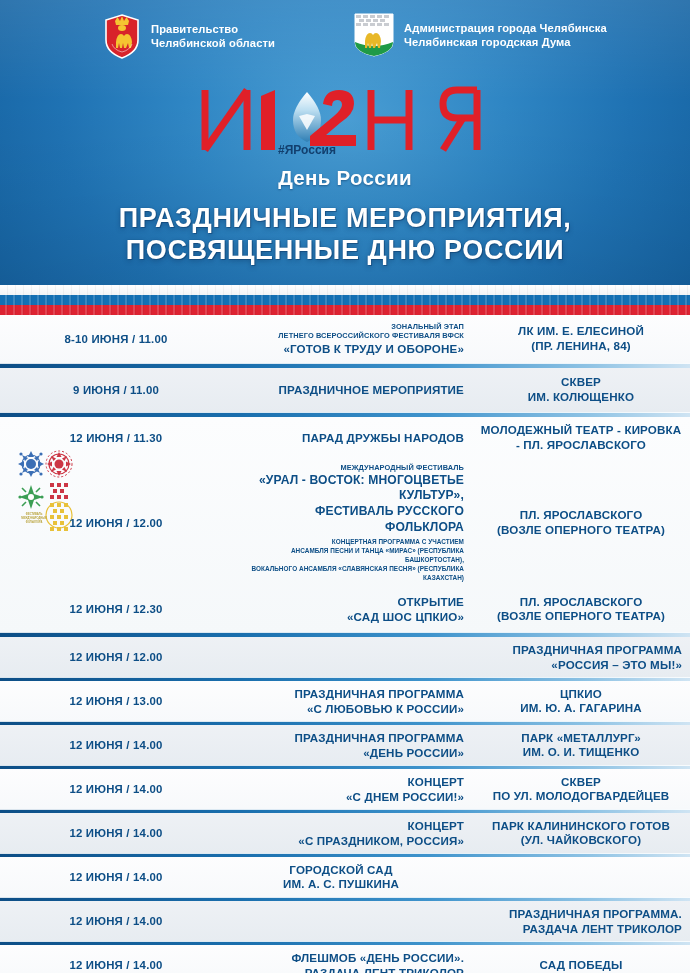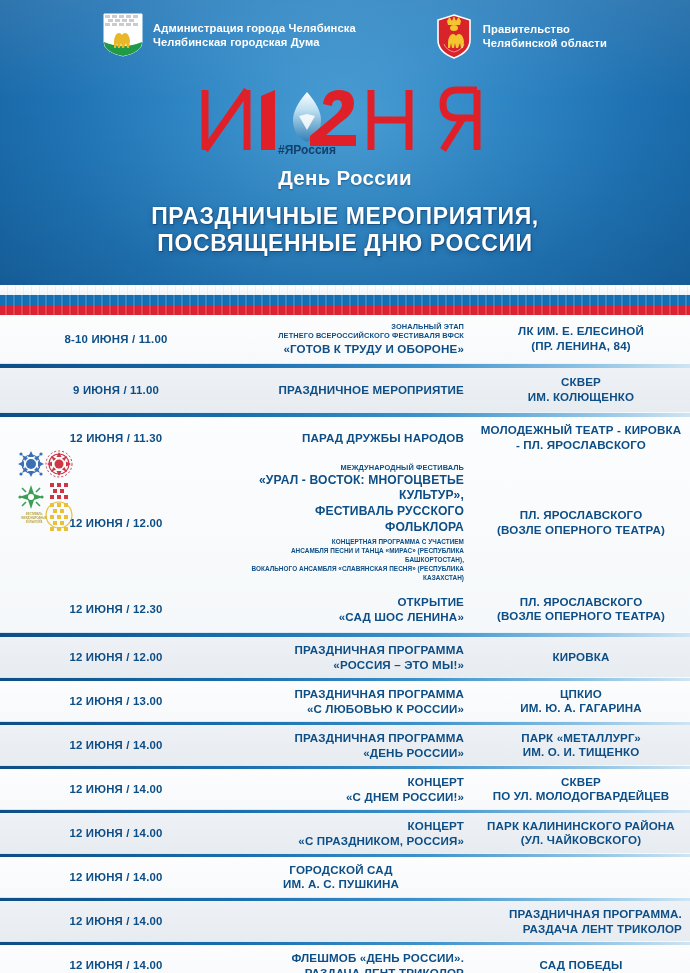--- a/index.html
+++ b/index.html
@@ -36,21 +36,21 @@
   .brand-svg{display:block;}
   .den-rossii{
     margin-top:2px;color:#ffffff;font-size:20.5px;font-weight:bold;
     letter-spacing:.3px;
     text-shadow:0 1px 2px rgba(0,40,80,.45);
   }
 
   
   .main-title{
     position:absolute;left:0;right:0;top:203px;text-align:center;
-    color:#ffffff;font-size:23px;font-weight:bold;line-height:1.17;
+    color:#ffffff;font-size:27px;font-weight:bold;line-height:1.17;
     letter-spacing:.6px;
     text-shadow:
       0 0 1px rgba(20,70,120,.9),
       1px 1px 0 rgba(16,64,112,.55),
       0 2px 5px rgba(10,50,95,.45);
   }
   .main-title div{white-space:nowrap;}
 
   
   .tricolor{position:relative;width:690px;height:30px;overflow:hidden;}
@@ -112,20 +112,33 @@
   }
 </style>
 </head>
 <body>
 
 <div class="poster">
 
   <div class="header">
 
     <div class="logos">
+
+      <div class="logo-block">
+        <div class="coa-oblast">
+          <svg width="40" height="48" viewBox="0 0 40 48">
+            <path d="M20 3 L36 8 L36 28 Q36 40 20 46 Q4 40 4 28 L4 8 Z" fill="#d8232a" stroke="#ffffff" stroke-width="1.6"></path>
+            <path d="M13 9 l2.5-4 2.5 4 2-5 2 5 2.5-4 2.5 4 -1 4 h-12 z" fill="#f5c531"></path>
+            <ellipse cx="20" cy="16" rx="4" ry="3" fill="#f5c531"></ellipse>
+            <path d="M14 30 q1-8 5-8 q2 0 3 2 q1-2 3-2 q4 0 5 8 l-1 6 h-2 l-1-5 -2 5 h-2 l-1-5 -1 5 h-2 l-1-5 -1 5 h-2 z" fill="#f5c531"></path>
+            <path d="M20 40 q-8-2-10-8 M20 40 q8-2 10-8" stroke="#ffffff" stroke-width="1" fill="none" opacity=".5"></path>
+          </svg>
+        </div>
+        <div class="logo-text"><span>Правительство</span><br><span>Челябинской области</span></div>
+      </div>
 
       <div class="logo-block">
         <div class="coa-city">
           <svg width="42" height="46" viewBox="0 0 42 46">
             <path d="M2 2 h38 v28 q0 10 -19 14 Q2 40 2 30 Z" fill="#ffffff" stroke="#ffffff" stroke-width="1"></path>
             <path d="M2 2 h38 v10 h-38 z" fill="#ffffff"></path>
             <g fill="#c9ccd1">
               <rect x="3" y="3" width="5" height="3"></rect>
                 <rect x="10" y="3" width="5" height="3"></rect>
               <rect x="17" y="3" width="5" height="3"></rect>
@@ -141,33 +154,20 @@
                 <rect x="24" y="11" width="5" height="3"></rect>
               <rect x="31" y="11" width="5" height="3"></rect>
             </g>
             <path d="M2 30 q19 8 38 0 v0 q0 10 -19 14 Q2 40 2 30 Z" fill="#1f9a47"></path>
             <path d="M12 29 q1-8 5-8 q2 0 3 2 q1-2 3-2 q4 0 5 8 l-1 7 h-2 l-1-5 -2 5 h-2 l-1-5 -1 5 h-2 l-1-5 -1 5 h-2 z" fill="#e8b828"></path>
           </svg>
         </div>
         <div class="logo-text"><span>Администрация города Челябинска</span><br><span>Челябинская городская Дума</span></div>
       </div>
 
-      <div class="logo-block">
-        <div class="coa-oblast">
-          <svg width="40" height="48" viewBox="0 0 40 48">
-            <path d="M20 3 L36 8 L36 28 Q36 40 20 46 Q4 40 4 28 L4 8 Z" fill="#d8232a" stroke="#ffffff" stroke-width="1.6"></path>
-            <path d="M13 9 l2.5-4 2.5 4 2-5 2 5 2.5-4 2.5 4 -1 4 h-12 z" fill="#f5c531"></path>
-            <ellipse cx="20" cy="16" rx="4" ry="3" fill="#f5c531"></ellipse>
-            <path d="M14 30 q1-8 5-8 q2 0 3 2 q1-2 3-2 q4 0 5 8 l-1 6 h-2 l-1-5 -2 5 h-2 l-1-5 -1 5 h-2 l-1-5 -1 5 h-2 z" fill="#f5c531"></path>
-            <path d="M20 40 q-8-2-10-8 M20 40 q8-2 10-8" stroke="#ffffff" stroke-width="1" fill="none" opacity=".5"></path>
-          </svg>
-        </div>
-        <div class="logo-text"><span>Правительство</span><br><span>Челябинской области</span></div>
-      </div>
-
     </div>
 
     <div class="maybrand">
       <div class="brand-row">
         <svg class="brand-svg" width="300" height="78" viewBox="0 0 300 78">
           <defs>
             <linearGradient id="flamegrad" x1="0" y1="0" x2="0" y2="1">
               <stop offset="0%" stop-color="#ffffff"></stop>
               <stop offset="35%" stop-color="#bfe0f2"></stop>
               <stop offset="100%" stop-color="#2f7fb5"></stop>
@@ -341,36 +341,35 @@
 ВОКАЛЬНОГО АНСАМБЛЯ «СЛАВЯНСКАЯ ПЕСНЯ» (РЕСПУБЛИКА КАЗАХСТАН)</div>
         </div>
         <div class="c-place" style="white-space:pre-line">ПЛ. ЯРОСЛАВСКОГО
 (ВОЗЛЕ ОПЕРНОГО ТЕАТРА)</div>
       </div>
 
       <div class="row" style="min-height:46px">
         <div class="c-date">12 ИЮНЯ / 12.30</div>
         <div class="c-event">
           <div class="ev-main">ОТКРЫТИЕ</div>
-          <div class="ev-main" style="white-space:pre-line">«САД ШОС ЛЕНИНА»</div>
+          <div class="ev-main" style="white-space:pre-line">«САД ШОС ЦПКИО»</div>
         </div>
         <div class="c-place" style="white-space:pre-line">ПЛ. ЯРОСЛАВСКОГО
 (ВОЗЛЕ ОПЕРНОГО ТЕАТРА)</div>
       </div>
 
     </div>
     <div class="sep"></div>
 
     <div class="row alt" style="min-height:40px">
       <div class="c-date">12 ИЮНЯ / 12.00</div>
       <div class="c-event">
         <div class="ev-main" style="white-space:pre-line">ПРАЗДНИЧНАЯ ПРОГРАММА
 «РОССИЯ – ЭТО МЫ!»</div>
       </div>
-      <div class="c-place" style="white-space:pre-line">КИРОВКА</div>
     </div>
     <div class="sep thin"></div>
 
     <div class="row plain" style="min-height:40px">
       <div class="c-date">12 ИЮНЯ / 13.00</div>
       <div class="c-event">
         <div class="ev-main" style="white-space:pre-line">ПРАЗДНИЧНАЯ ПРОГРАММА
 «С ЛЮБОВЬЮ К РОССИИ»</div>
       </div>
       <div class="c-place" style="white-space:pre-line">ЦПКИО
@@ -399,21 +398,21 @@
 ПО УЛ. МОЛОДОГВАРДЕЙЦЕВ</div>
     </div>
     <div class="sep thin"></div>
 
     <div class="row alt" style="min-height:40px">
       <div class="c-date">12 ИЮНЯ / 14.00</div>
       <div class="c-event">
         <div class="ev-main" style="white-space:pre-line">КОНЦЕРТ
 «С ПРАЗДНИКОМ, РОССИЯ»</div>
       </div>
-      <div class="c-place" style="white-space:pre-line">ПАРК КАЛИНИНСКОГО РАЙОНА
+      <div class="c-place" style="white-space:pre-line">ПАРК КАЛИНИНСКОГО ГОТОВ
 (УЛ. ЧАЙКОВСКОГО)</div>
     </div>
     <div class="sep thin"></div>
 
     <div class="row plain" style="min-height:40px">
       <div class="c-date">12 ИЮНЯ / 14.00</div>
       <div class="c-place" style="white-space:pre-line">ГОРОДСКОЙ САД
 ИМ. А. С. ПУШКИНА</div>
     </div>
     <div class="sep thin"></div>

